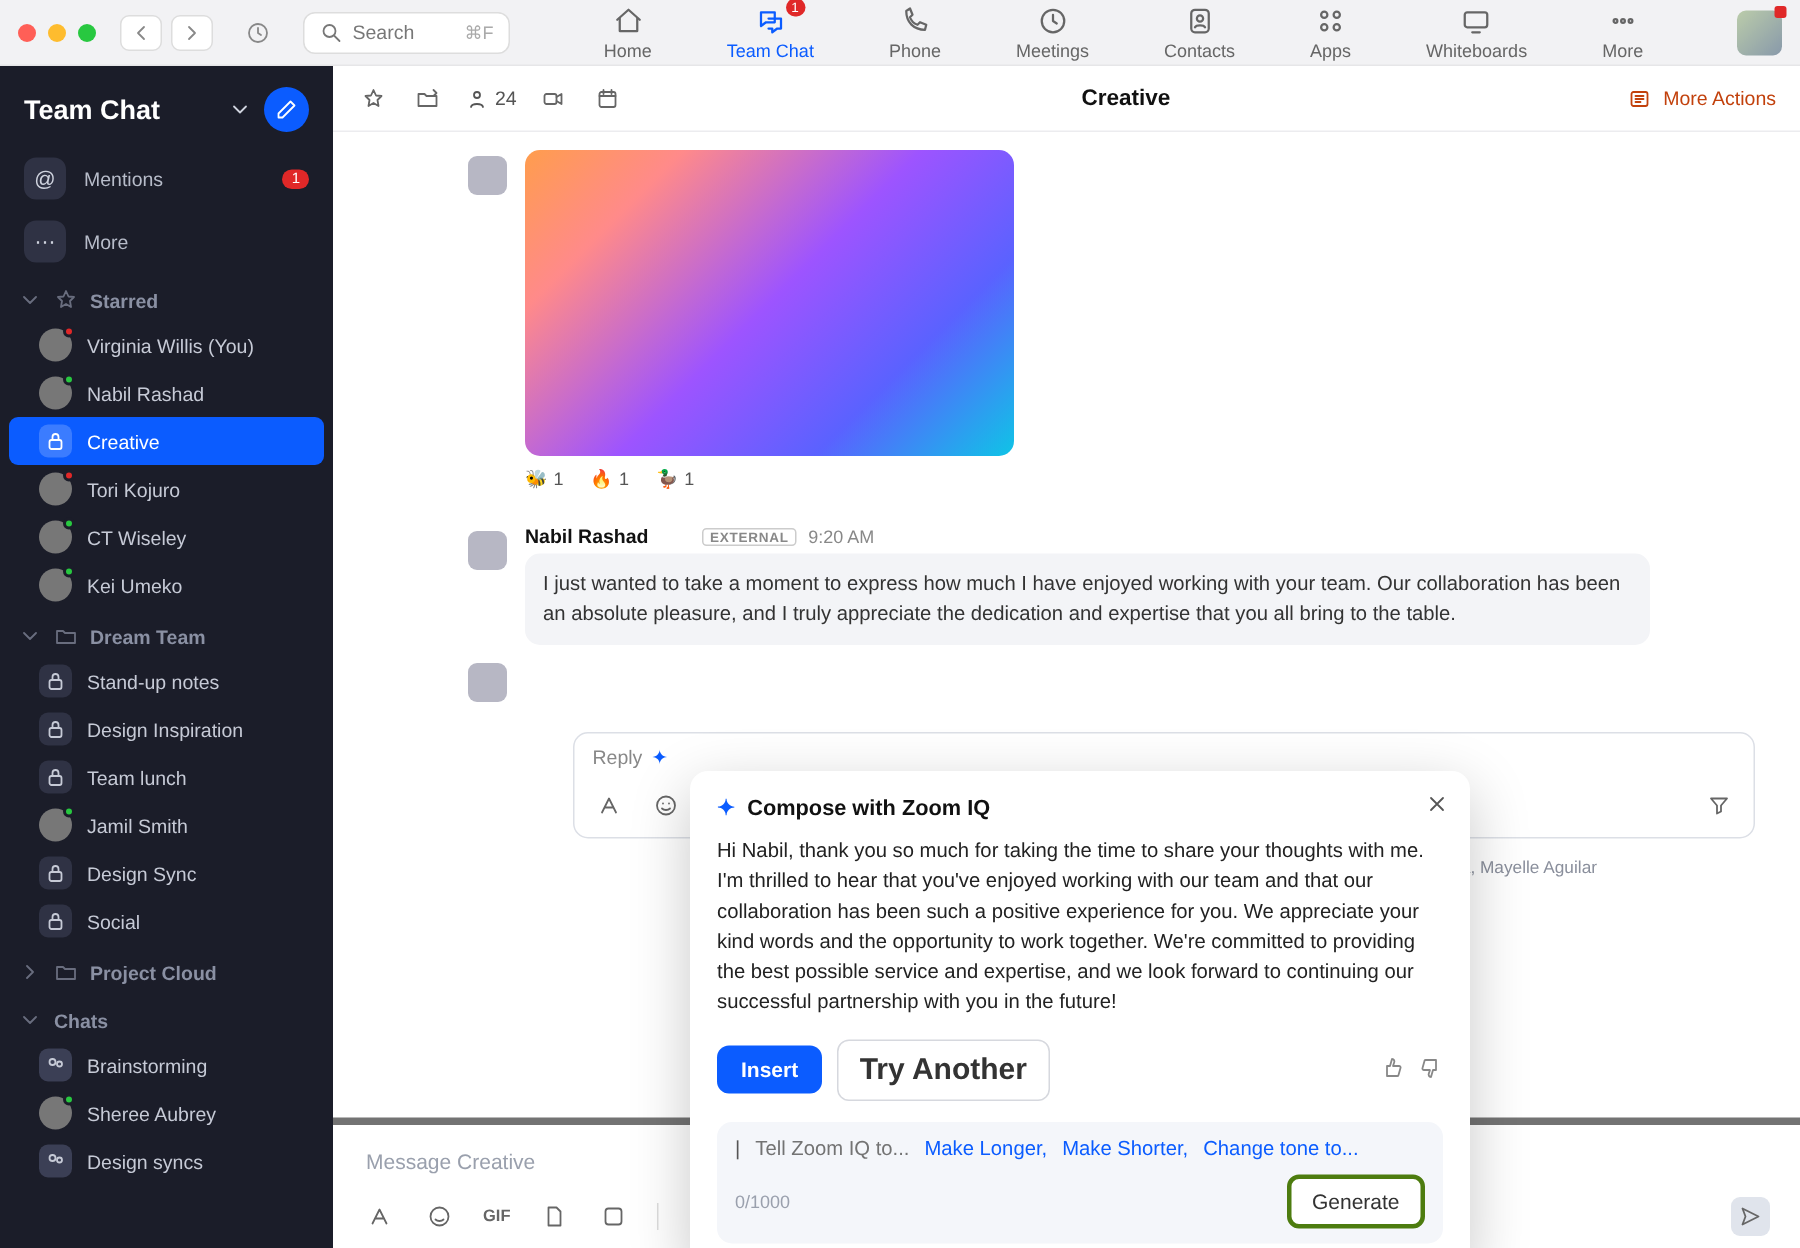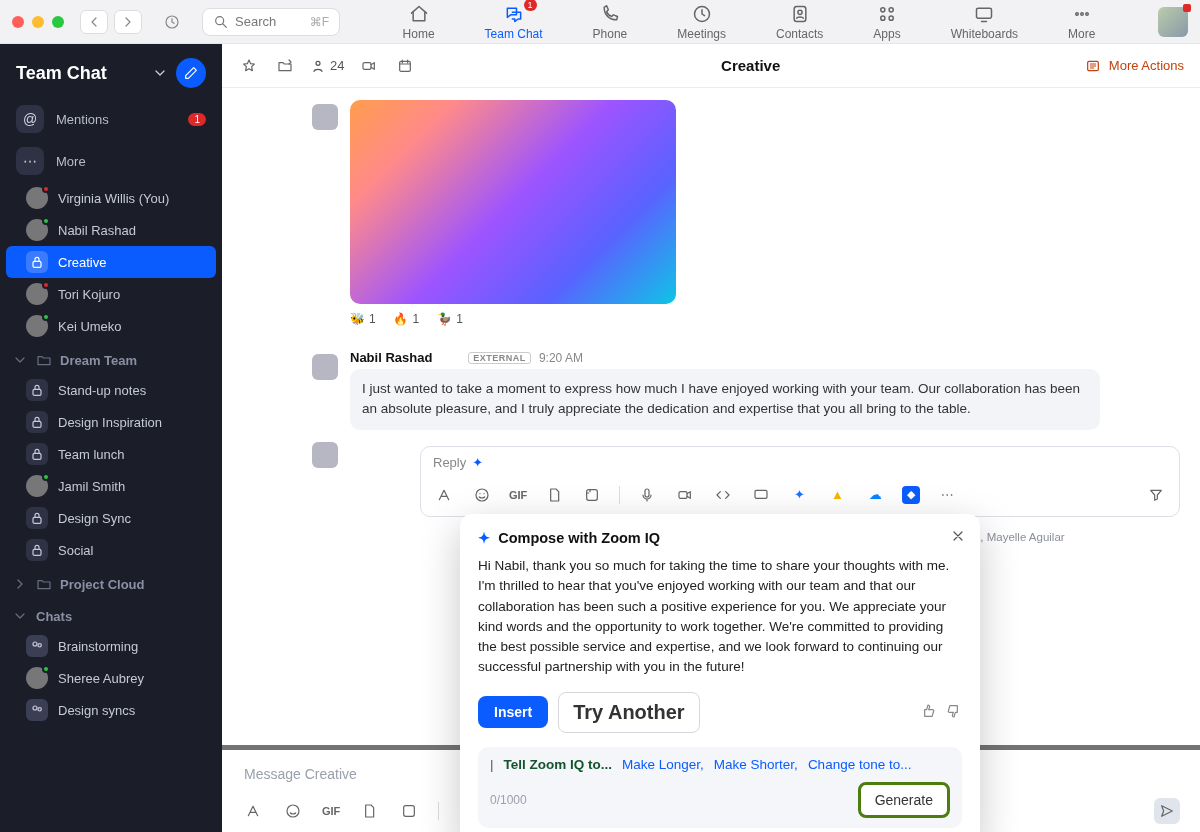--- a/index.html
+++ b/index.html
@@ -77,21 +77,21 @@
 .popup { position:absolute; left:238px; top:470px; width:520px; background:#fff; border-radius:12px; box-shadow:0 12px 40px rgba(0,0,0,.22); padding:16px 18px 16px; z-index:50;}
 .popup h3 { display:flex; align-items:center; gap:8px; font-size:14.5px; font-weight:700; color:#111; margin-bottom:10px;}
 .popup .close{ position:absolute; right:14px; top:14px; color:#555; cursor:pointer;}
 .popup p { font-size:13.5px; line-height:1.5; color:#222; margin-bottom:14px;}
 .popup .row{ display:flex; align-items:center; gap:10px;}
 .btn-primary{ background:#0b5cff; color:#fff; border:none; border-radius:8px; padding:8px 16px; font-size:14px; font-weight:600; cursor:pointer;}
 .btn-secondary{ background:#fff; color:#333; border:1px solid #d6d8de; border-radius:8px; padding:8px 14px; font-size:20px; font-weight:600; cursor:pointer;text-align:center;}
 .popup .thumbs{ margin-left:auto; display:flex; gap:10px; color:#888;}
 .prompt{ margin-top:14px; background:#f4f6fa; border-radius:10px; padding:10px 12px;}
 .prompt .opts{ display:flex; gap:10px; font-size:13.5px; align-items:center;}
-.prompt .placeholder{ color:#14532d;font-weight:bold;}
+.prompt .placeholder{ color:#737373;}
 .prompt .opt{ color:#0b5cff; cursor:pointer;}
 .prompt .foot{ display:flex; align-items:center; margin-top:10px;}
 .prompt .count{ color:#9aa0ad; font-size:12px;}
 .prompt .gen{ margin-left:auto; border:3px solid #4d7c0f; background:#fff; border-radius:8px; padding:7px 14px; font-size:14px; color:#333; cursor:pointer;}
 
 
 .composer { border-top:5px solid #737373; padding:10px 20px 8px; }
 .composer .ph{ color:#9aa0ad; font-size:14px; padding:6px 2px 16px;}
 .composer .tools{ display:flex; align-items:center; gap:18px; color:#666;}
 .composer .tools .spacer{flex:1;}
@@ -233,20 +233,29 @@
     <div class="sitem">
       <span class="sic">@</span>
       <span>Mentions</span>
       <span class="badge">1</span>
     </div>
     <div class="sitem">
       <span class="sic">⋯</span>
       <span>More</span>
     </div>
 
+    <div class="section">
+      <svg viewBox="0 0 24 24">
+          <path d="M6 9l6 6 6-6"></path>
+        </svg>
+      <svg viewBox="0 0 24 24">
+          <path d="M12 3l2.5 5.5L20 9l-4 4 1 6-5-3-5 3 1-6-4-4 5.5-.5z"></path>
+        </svg>
+      <span>Starred</span>
+    </div>
     <div class="channel">
         <span class="av person">
           <span class="presence busy"></span>
         </span>
         <span>Virginia Willis (You)</span>
       </div>
     <div class="channel">
         <span class="av person">
           <span class="presence online"></span>
         </span>
@@ -259,20 +268,26 @@
             <path d="M9 11V8a3 3 0 016 0v3"></path>
           </svg>
         </span>
         <span>Creative</span>
       </div>
     <div class="channel">
         <span class="av person">
           <span class="presence busy"></span>
         </span>
         <span>Tori Kojuro</span>
+      </div>
+    <div class="channel">
+        <span class="av person">
+          <span class="presence online"></span>
+        </span>
+        <span>CT Wiseley</span>
       </div>
     <div class="channel">
         <span class="av person">
           <span class="presence online"></span>
         </span>
         <span>Kei Umeko</span>
       </div>
 
     <div class="section">
       <svg viewBox="0 0 24 24">
@@ -440,21 +455,21 @@
         <div style="flex:1">
           <div class="meta">
             <span class="name">Nabil Rashad</span>
             <span class="ext">EXTERNAL</span>
             <span class="time">9:20 AM</span>
           </div>
           <div class="bubble">I just wanted to take a moment to express how much I have enjoyed working with your team. Our collaboration has been an absolute pleasure, and I truly appreciate the dedication and expertise that you all bring to the table.</div>
         </div>
       </div>
 
-      <div style="display:flex; gap:12px; margin:8px 0 0 70px;">
+      <div style="display:flex; gap:12px; margin:8px 0 0 70px;flex-direction:column;">
         <div class="avatar"></div>
         <div class="replybox">
           <div class="top">
             <span>Reply</span>
             <span style="color:#0b5cff">✦</span>
           </div>
           <div class="tools">
             <span class="icbtn">
                 <svg viewBox="0 0 24 24">
                   <path d="M5 19l7-14 7 14M8 14h8"></path>

